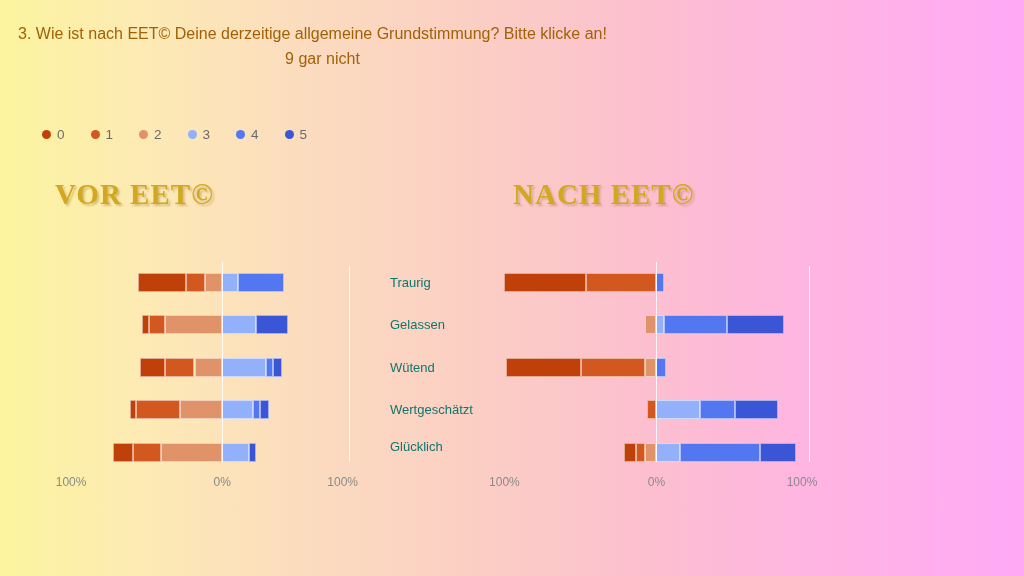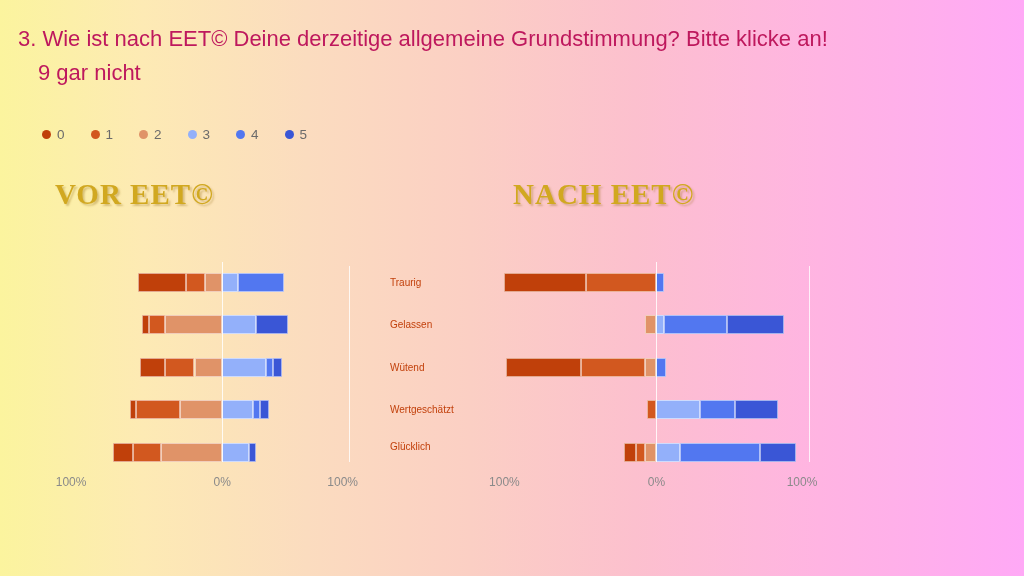--- a/index.html
+++ b/index.html
@@ -20,24 +20,25 @@
         #ffb4e2 80%,
         #ffa9f6 100%);
     position: relative;
   }
 
   
   .question {
     position: absolute;
     left: 18px;
     top: 22px;
-    font-size: 22px;
-    color: #be185d;
+    font-size: 16px;
+    color: #a16207;
     line-height: 1.55;
     white-space: nowrap;
+    text-align: center;
   }
   .question .sub {
     padding-left: 20px;
   }
 
   
   .legend {
     position: absolute;
     left: 42px;
     top: 127px;
@@ -148,22 +149,22 @@
   
   .cat-labels {
     position: absolute;
     left: 390px;
     top: 262px;
     width: 100px;
     height: 212px;
   }
   .cat-label {
     position: absolute;
-    font-size: 10px;
-    color: #c2410c;
+    font-size: 13px;
+    color: #0f766e;
     white-space: nowrap;
     line-height: 19px;
   }
 </style>
 </head>
 <body>
 
 <div class="question">
   <div>3. Wie ist nach EET© Deine derzeitige allgemeine Grundstimmung? Bitte klicke an!</div>
   <div class="sub">9 gar nicht</div>

